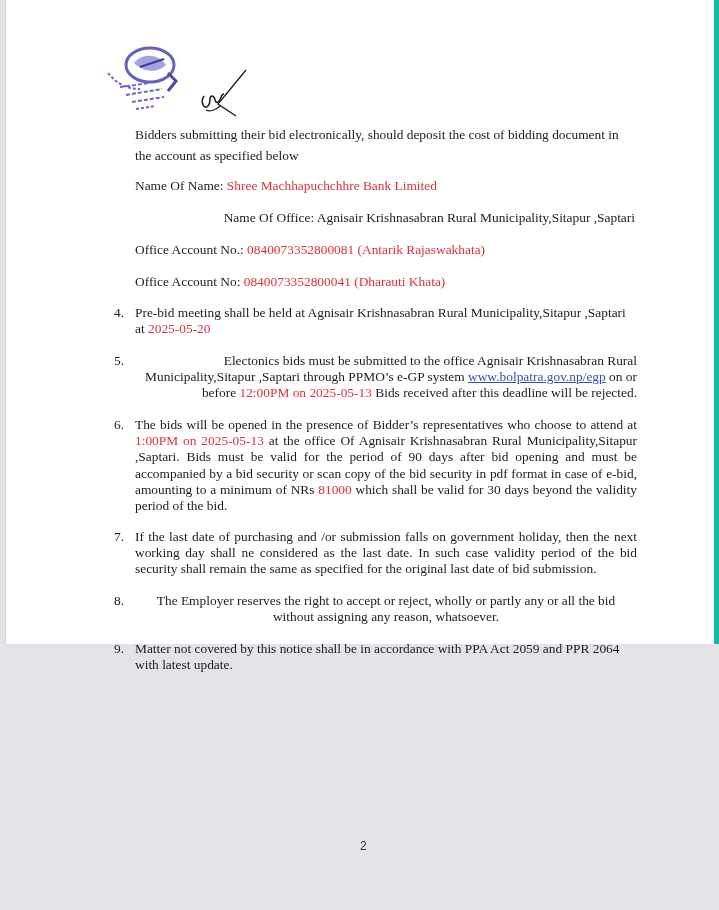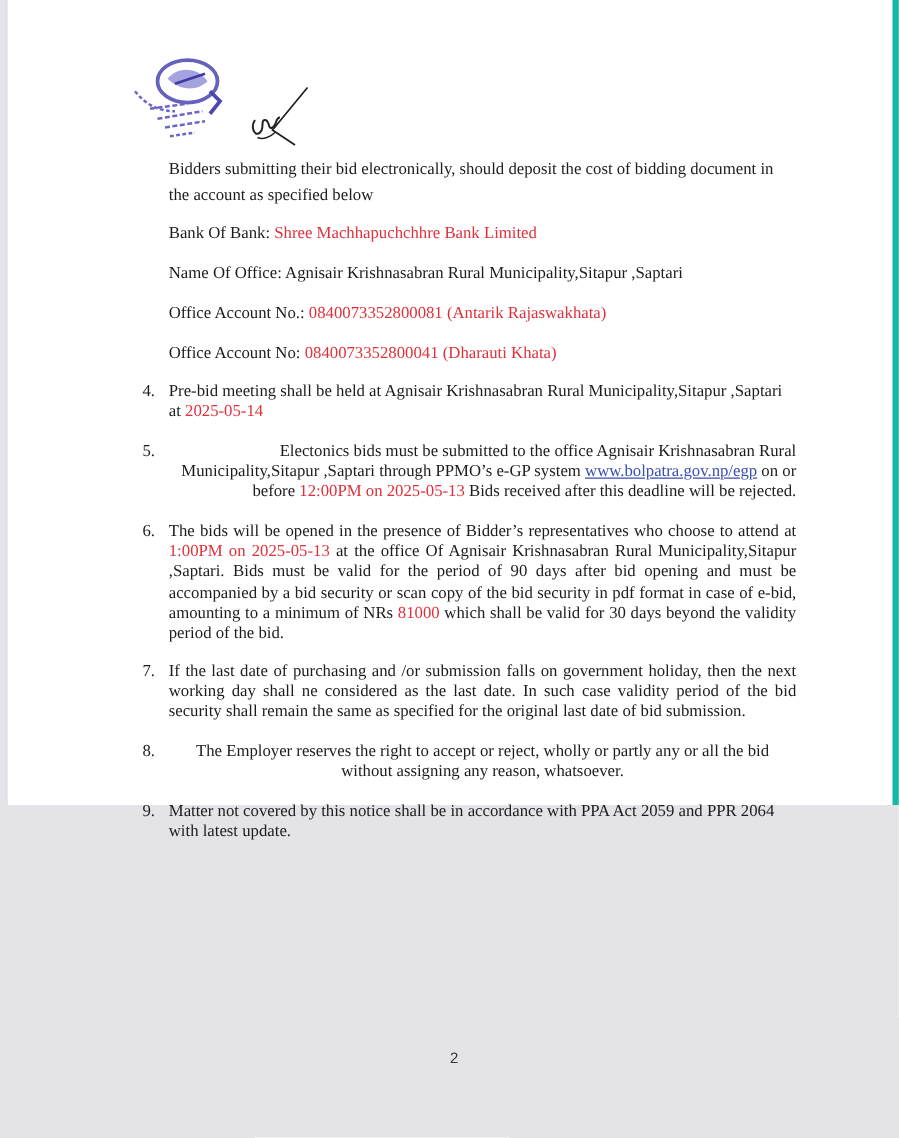--- a/index.html
+++ b/index.html
@@ -49,39 +49,39 @@
     <path d="M48 4 L20 38 L38 50" fill="none" stroke="#222" stroke-width="1.4"></path>
     <path d="M6 30 C2 36, 6 44, 10 40 C14 36, 10 30, 14 30 C18 30, 16 38, 20 36 C24 34, 22 28, 26 28" fill="none" stroke="#222" stroke-width="1.6"></path>
     <path d="M8 44 C12 46, 18 44, 22 40" fill="none" stroke="#222" stroke-width="1.2"></path>
   </svg>
 
   <div class="text para" style="top:124px; line-height:21px;">
     <span>Bidders submitting their bid electronically, should deposit the cost of bidding document in the account as specified below</span>
   </div>
 
   <div class="text para" style="top:178px;">
-    <span>Bank Of Bank: </span><span class="red">Shree Machhapuchchhre Bank Limited</span>
+    <span>Name Of Name: </span><span class="red">Shree Machhapuchchhre Bank Limited</span>
   </div>
 
-  <div class="text para" style="top:210px;">
+  <div class="text para" style="top:210px;text-align:right;">
     <span>Name Of Office: </span><span>Agnisair Krishnasabran Rural Municipality,Sitapur ,Saptari</span>
   </div>
 
   <div class="text para" style="top:242px;">
     <span>Office Account No.: </span><span class="red">0840073352800081 (Antarik Rajaswakhata)</span>
   </div>
 
   <div class="text para" style="top:274px;">
     <span>Office Account No: </span><span class="red">0840073352800041 (Dharauti Khata)</span>
   </div>
 
   <div class="text item" style="top:305px;">
     <span class="num">4.</span>
     <div class="body" style="text-align:left;">
-      <span>Pre-bid meeting shall be held at Agnisair Krishnasabran Rural Municipality,Sitapur ,Saptari at </span><span class="red">2025-05-14</span>
+      <span>Pre-bid meeting shall be held at Agnisair Krishnasabran Rural Municipality,Sitapur ,Saptari at </span><span class="red">2025-05-20</span>
     </div>
   </div>
 
   <div class="text item" style="top:353px;">
     <span class="num">5.</span>
     <div class="body" style="text-align:right;">
       <span>Electonics bids must be submitted to the office Agnisair Krishnasabran Rural Municipality,Sitapur ,Saptari through PPMO’s e-GP system </span><a class="link" href="#">www.bolpatra.gov.np/egp</a><span> on or before </span><span class="red">12:00PM on 2025-05-13</span><span> Bids received after this deadline will be rejected.</span>
     </div>
   </div>
 

